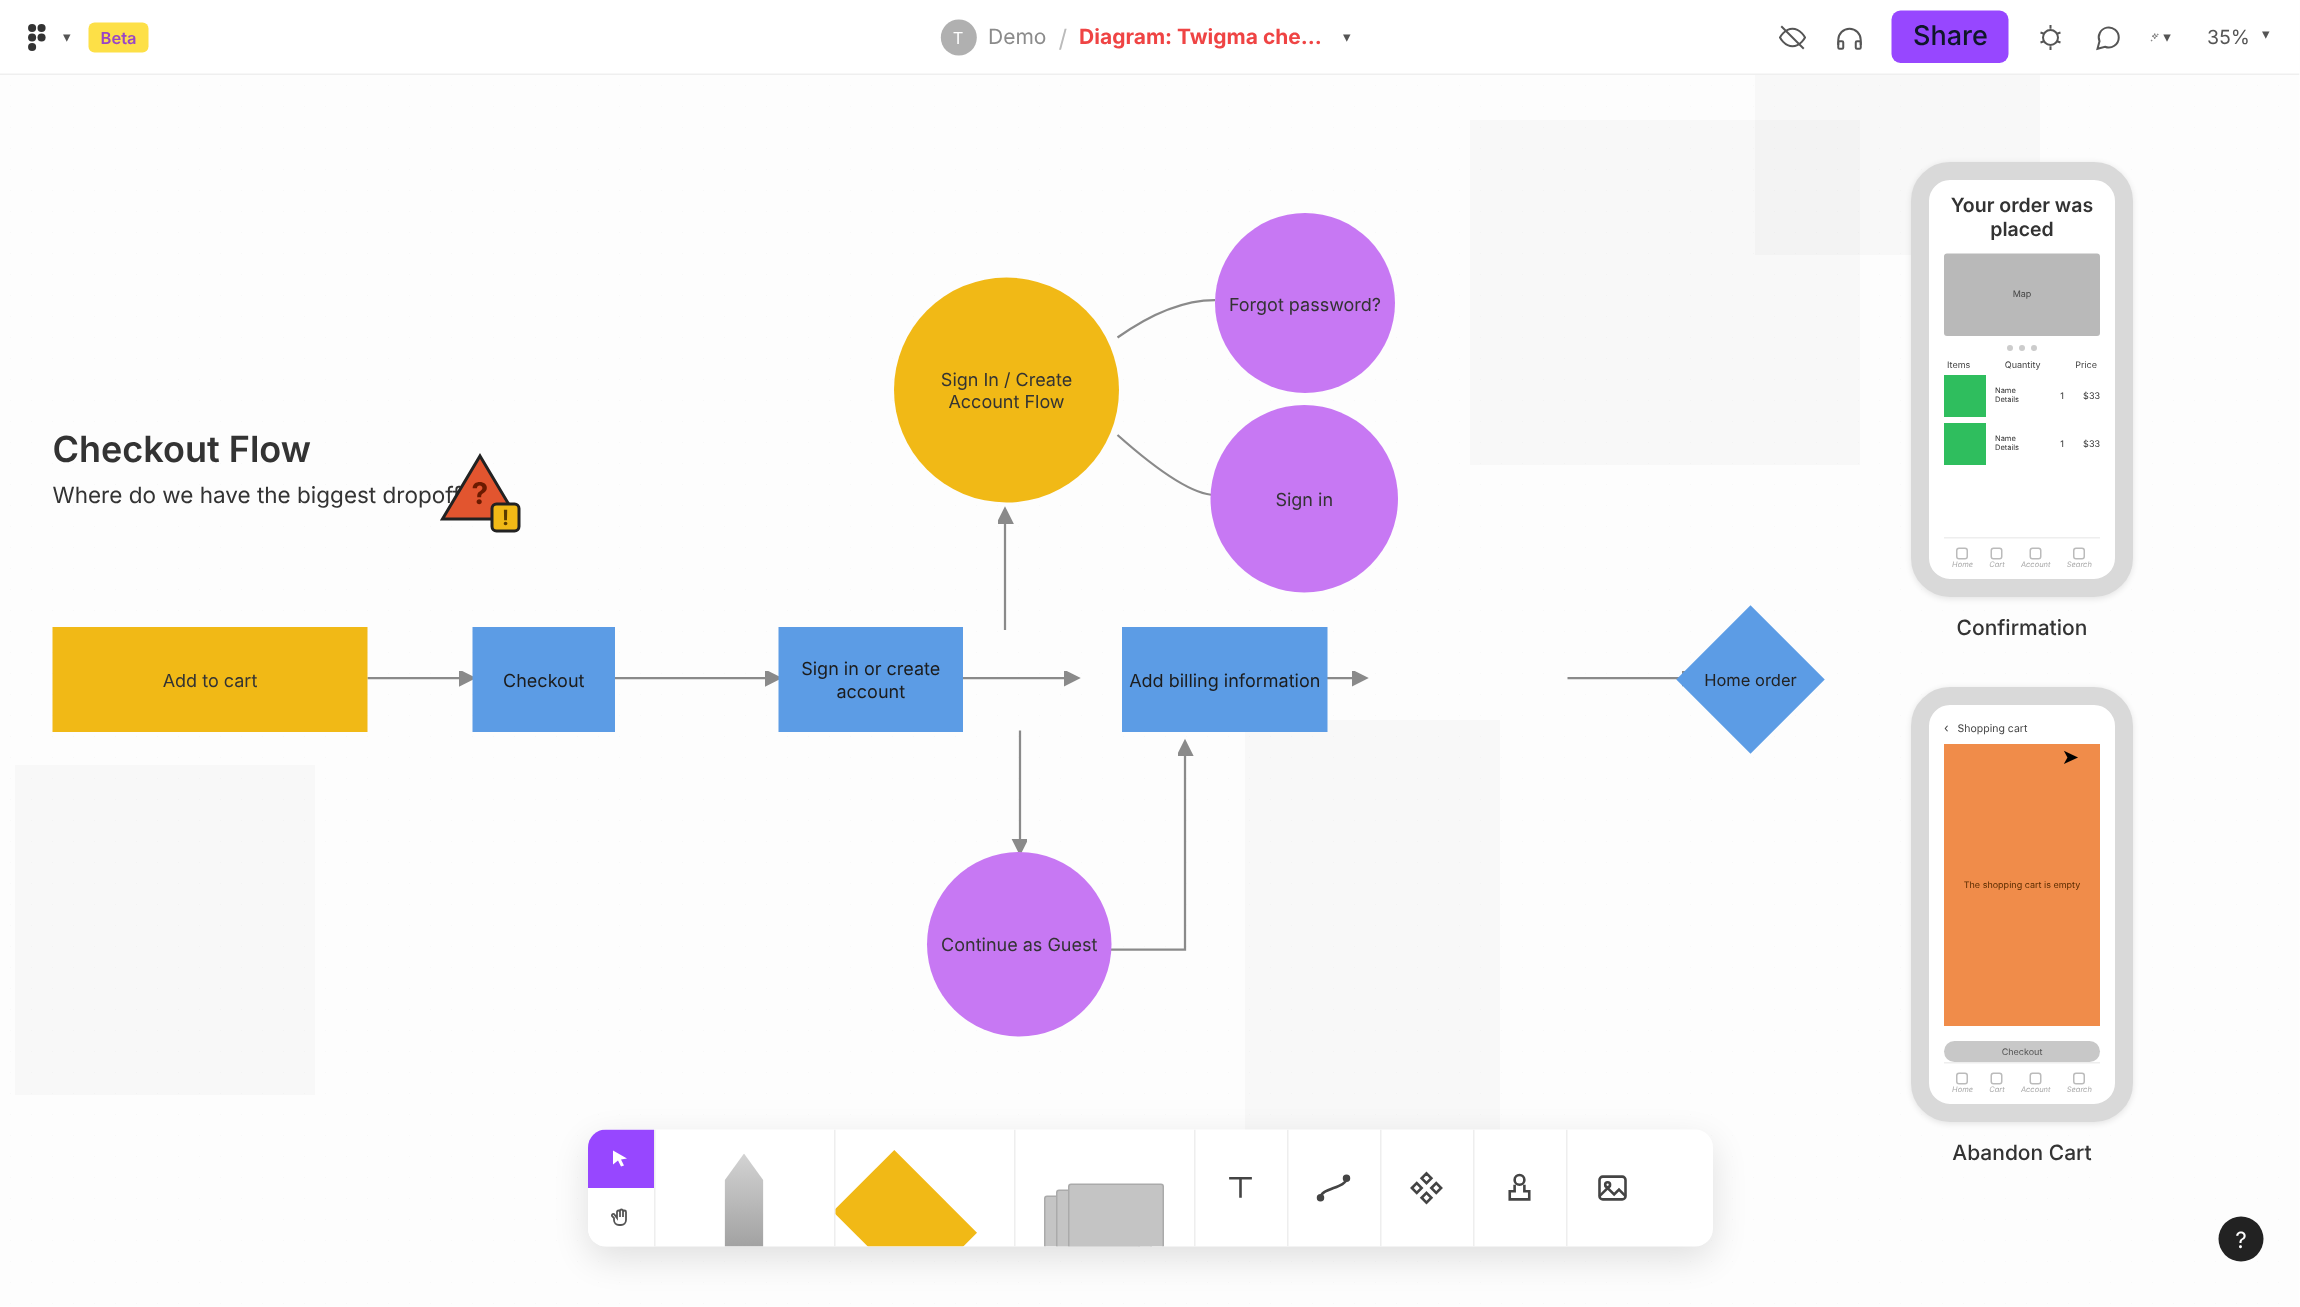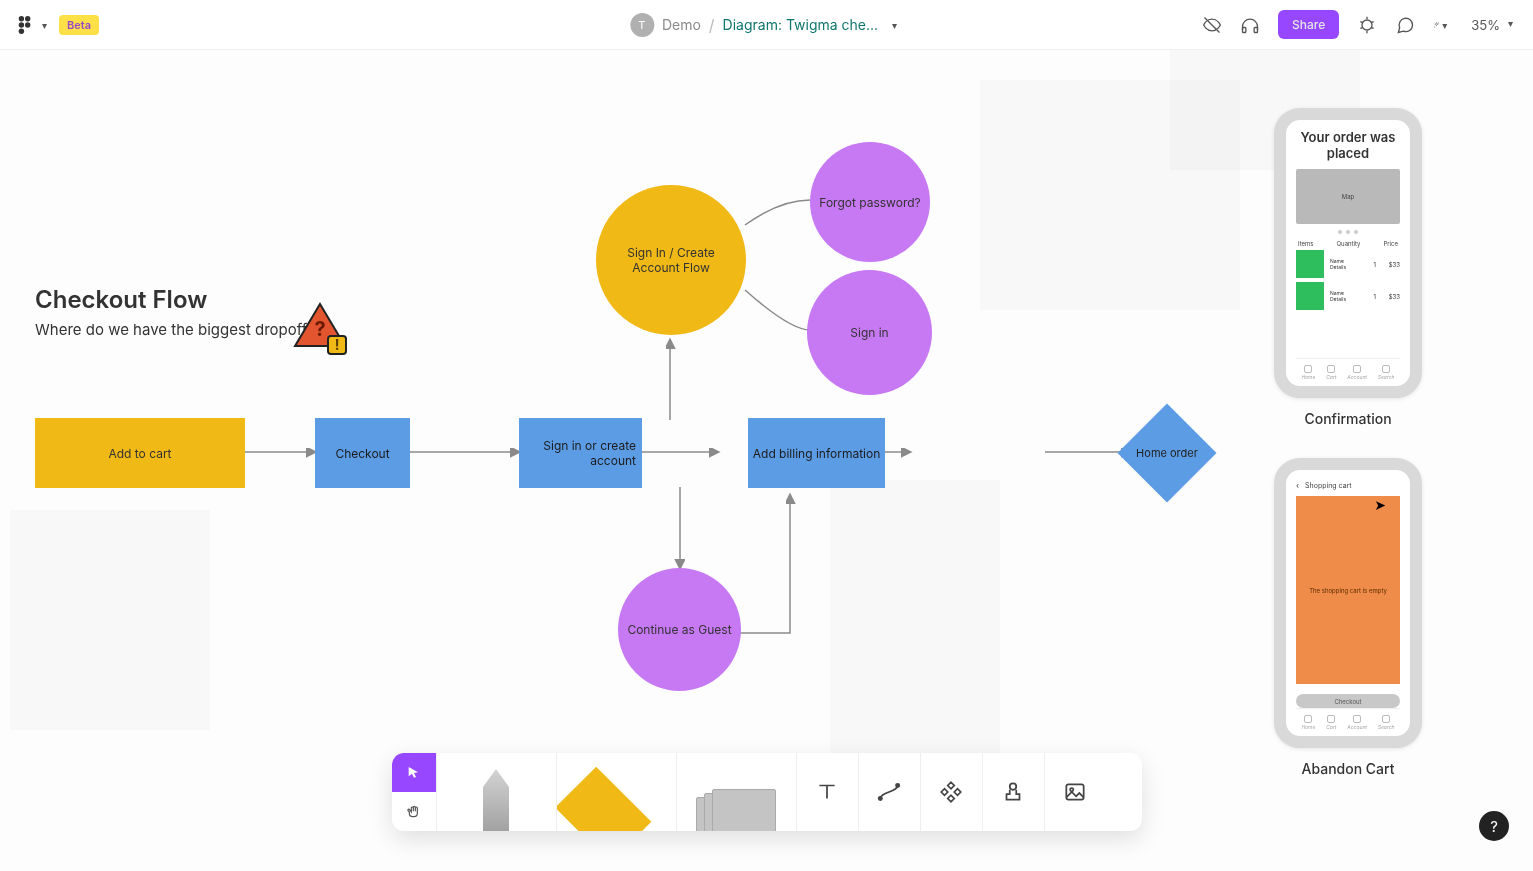--- a/index.html
+++ b/index.html
@@ -18,40 +18,40 @@
   
   .topbar{position:absolute;top:0;left:0;right:0;height:50px;border-bottom:1px solid #efefef;display:flex;align-items:center;padding:0 14px;background:#fff;z-index:20}
   .fig-menu{width:22px;height:22px;display:flex;align-items:center;justify-content:center}
   .fig-menu svg{width:14px;height:18px}
   .chev{font-size:10px;color:#555;margin:0 6px}
   .beta{background:#fde047;color:#9946C6;font-size:11px;font-weight:600;padding:3px 8px;border-radius:4px;margin-left:6px}
   .title-zone{position:absolute;left:50%;transform:translateX(-50%);display:flex;align-items:center;gap:8px}
   .avatar{width:24px;height:24px;border-radius:50%;background:#B0B0B0;color:#fff;font-size:11px;display:flex;align-items:center;justify-content:center}
   .crumb-demo{color:#8b8b8b;font-size:14px}
   .slash{color:#bbb}
-  .crumb-file{color:#0f766e;font-size:14px;font-weight:400}
+  .crumb-file{color:#ef4444;font-size:14px;font-weight:700}
   .right-tools{margin-left:auto;display:flex;align-items:center;gap:18px}
   .ico{width:20px;height:20px;color:#555;display:flex;align-items:center;justify-content:center}
   .ico svg{width:20px;height:20px;stroke:currentColor;fill:none;stroke-width:1.6}
-  .share-btn{background:var(--accent);color:#e5e5e5;border:none;font-size:12px;font-weight:500;padding:7px 14px;border-radius:6px}
+  .share-btn{background:var(--accent);color:#0f172a;border:none;font-size:18px;font-weight:500;padding:7px 14px;border-radius:6px}
   .zoom{font-size:13px;color:#555;display:flex;align-items:flex-start;gap:2px}
   
   .canvas{position:absolute;top:50px;left:0;right:0;bottom:0;background:#fdfdfd}
   .bg-dots{position:absolute;inset:0;opacity:0.06;
     background-image:radial-gradient(#aaa 0.6px,transparent 0.6px);
     background-size:14px 14px}
   
   .silh{position:absolute;background:#000;opacity:0.02}
   
   .h-title{position:absolute;left:35px;top:235px;font-size:24px;font-weight:600;color:#333}
   .h-sub{position:absolute;left:35px;top:270px;font-size:15px;color:#333}
   .warn{position:absolute;left:290px;top:250px;width:60px;height:58px}
   .brand{position:absolute;left:40px;top:378px;font-size:30px;font-family:Georgia,serif;color:var(--green);font-style:italic;font-weight:500}
   
-  .rect{position:absolute;display:flex;align-items:center;justify-content:center;text-align:right;font-size:12px;color:#333}
+  .rect{position:absolute;display:flex;align-items:center;justify-content:center;text-align:center;font-size:12px;color:#333}
   .rect.yellow{background:var(--yellow)}
   .rect.blue{background:var(--blue);color:#1c1c1c}
   .circle{position:absolute;border-radius:50%;display:flex;align-items:center;justify-content:center;text-align:center;font-size:12px;padding:8px}
   .circle.yellow{background:var(--yellow)}
   .circle.purple{background:var(--purple);color:#333}
   .diamond{position:absolute;width:70px;height:70px;display:flex;align-items:center;justify-content:center}
   .diamond .shape{position:absolute;inset:0;background:var(--blue);transform:rotate(45deg)}
   .diamond .lbl{position:relative;font-size:11px;text-align:center;color:#222}
   .conn{position:absolute;stroke:#8a8a8a;fill:none;stroke-width:1.5}
   .arrowhead{fill:#8a8a8a}

